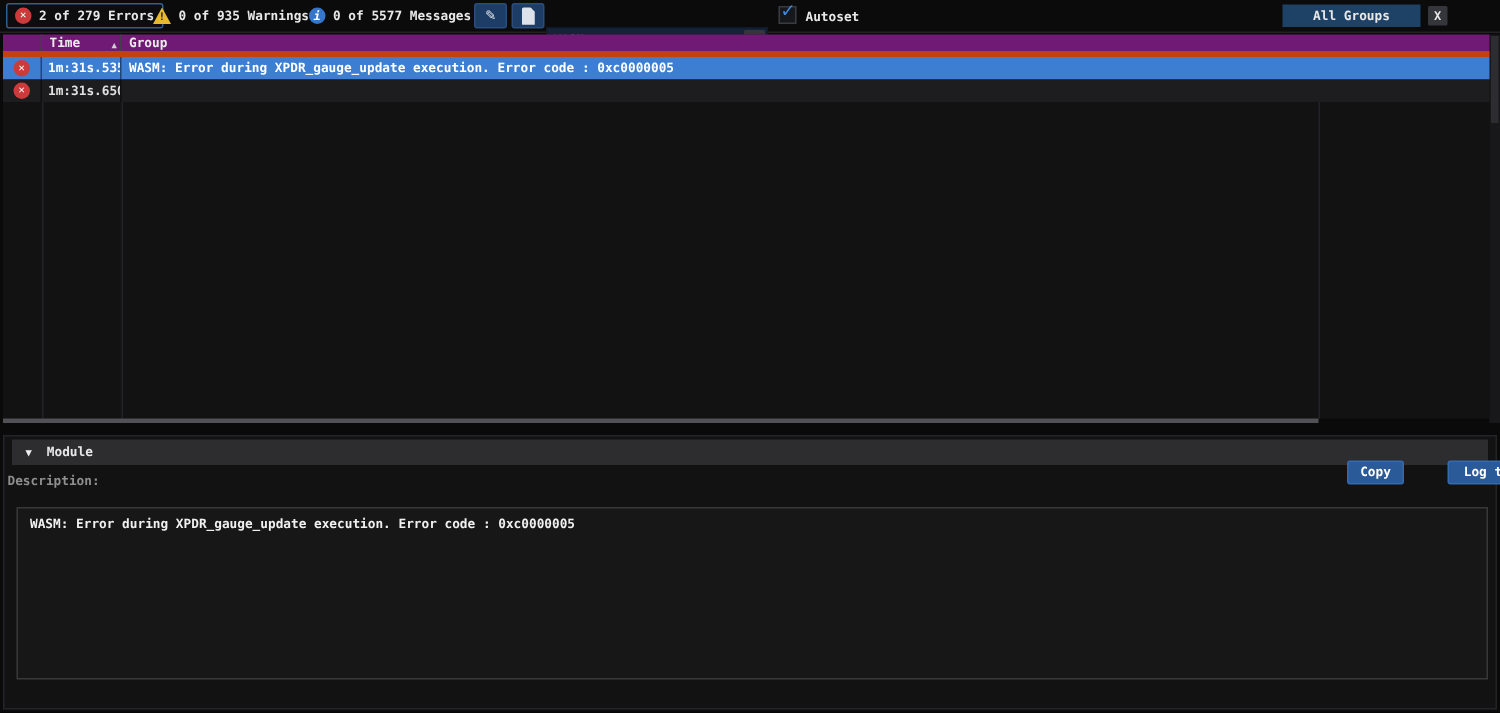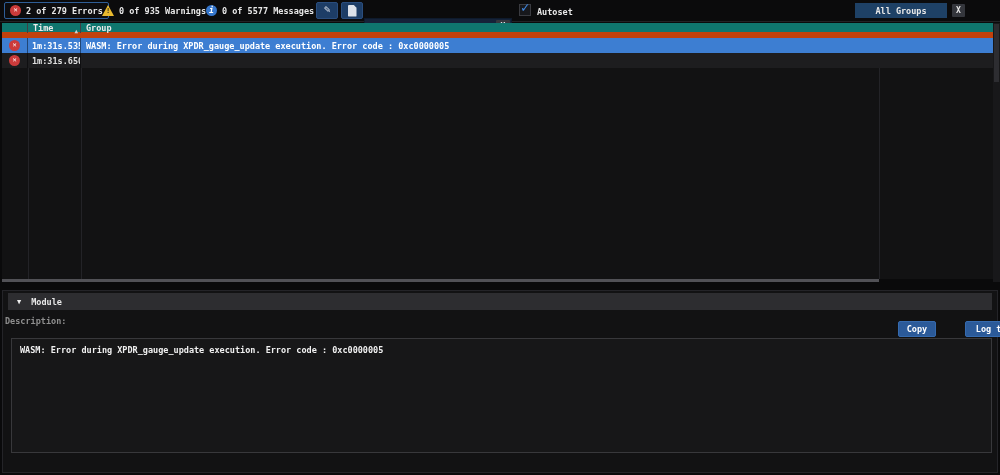--- a/index.html
+++ b/index.html
@@ -28,38 +28,38 @@
   .clear-x { width:14px; height:13px; background:#34363c; color:#e8e8e8; display:flex; align-items:center; justify-content:center; font-size:8px; border-radius:1px; flex:none; margin-right:1px; }
   .checkbox { position:absolute; left:519px; top:4px; width:12px; height:12px; background:#17181c; border:1px solid #3a3b40; }
   .checkbox .check { position:absolute; left:1px; top:-6px; color:#3f87e0; font-size:14px; }
   .autoset-lab { position:absolute; left:537px; top:7px; }
   .groups-btn { position:absolute; left:855px; top:3px; width:92px; height:15px; background:#1e4166; display:flex; align-items:center; justify-content:center; }
   .groups-x { position:absolute; left:952px; top:4px; width:13px; height:13px; }
   
   .table { position:absolute; left:2px; top:23px; width:991px; height:256px; background:#121213; }
   .col-line { position:absolute; top:0; bottom:0; width:1px; background:#232327; z-index:0; }
   .trow { position:relative; z-index:1; display:grid; grid-template-columns:26px 53px 798px 1fr; height:15px; align-items:center; }
-  .thead { background:#0f766e; border-bottom:6px solid #c2410c; color:#ececec; }
+  .thead { background:#701a75; border-bottom:4px solid #c2410c; color:#ececec; }
   .thead .cell { height:100%; display:flex; align-items:center; border-right:1px solid #404045; padding-left:5px; position:relative; }
   .thead .cell:last-child { border-right:none;text-align:center; }
   .sort-arrow { position:absolute; right:2px; top:4px; font-size:6px; color:#d0d0d0; }
   .r-icon { display:flex; justify-content:center; align-items:center; height:100%; border-right:1px solid rgba(0,0,0,.45); }
   .r-time { height:100%; display:flex; align-items:center; padding-left:4px; overflow:hidden; white-space:nowrap; border-right:1px solid rgba(0,0,0,.45); }
   .r-desc { height:100%; display:flex; align-items:center; padding-left:5px; white-space:nowrap; overflow:visible; }
   .row-sel { background:#3d7ed2; color:#fff; }
   .row-alt { background:#1d1d1f; color:#e0e0e0; }
   .hscroll { position:absolute; left:2px; top:279px; width:877px; height:3px; background:#515156; }
   .vscroll { position:absolute; left:993px; top:23px; width:7px; height:259px; background:#18181a; }
   .vscroll .thumb { position:absolute; left:1px; right:1px; top:1px; height:58px; background:#2d2d31; }
   
   .details { position:absolute; left:2px; top:290px; width:996px; height:183px; background:#121213; border:1px solid #242428; }
   .details-header { position:absolute; left:5px; top:2px; right:5px; height:17px; background:#2d2d30; display:flex; align-items:center; gap:10px; padding-left:9px; }
   .tri-down { font-size:7px; color:#f0f0f0; }
   .desc-label { position:absolute; left:2px; top:25px; color:#8f8f8f; }
-  .dbtn { position:absolute; top:30px; height:16px; background:#2b5a99; border:1px solid #356aae; border-radius:2px; color:#fff; display:flex; align-items:center; justify-content:center; white-space:nowrap; }
+  .dbtn { position:absolute; top:16px; height:16px; background:#2b5a99; border:1px solid #356aae; border-radius:2px; color:#fff; display:flex; align-items:center; justify-content:center; white-space:nowrap; }
   .dbtn-copy { left:895px; width:38px; }
   .dbtn-log { left:937px; width:78px;margin-left:25px; }
   .desc-box { position:absolute; left:8px; top:47px; width:981px; height:115px; background:#171718; border:1px solid #38383b; padding:6px 8px; color:#f0f0f0; white-space:pre-wrap; }
 </style>
 </head>
 <body>
 
 <div class="app">
 
   <div class="toolbar">

